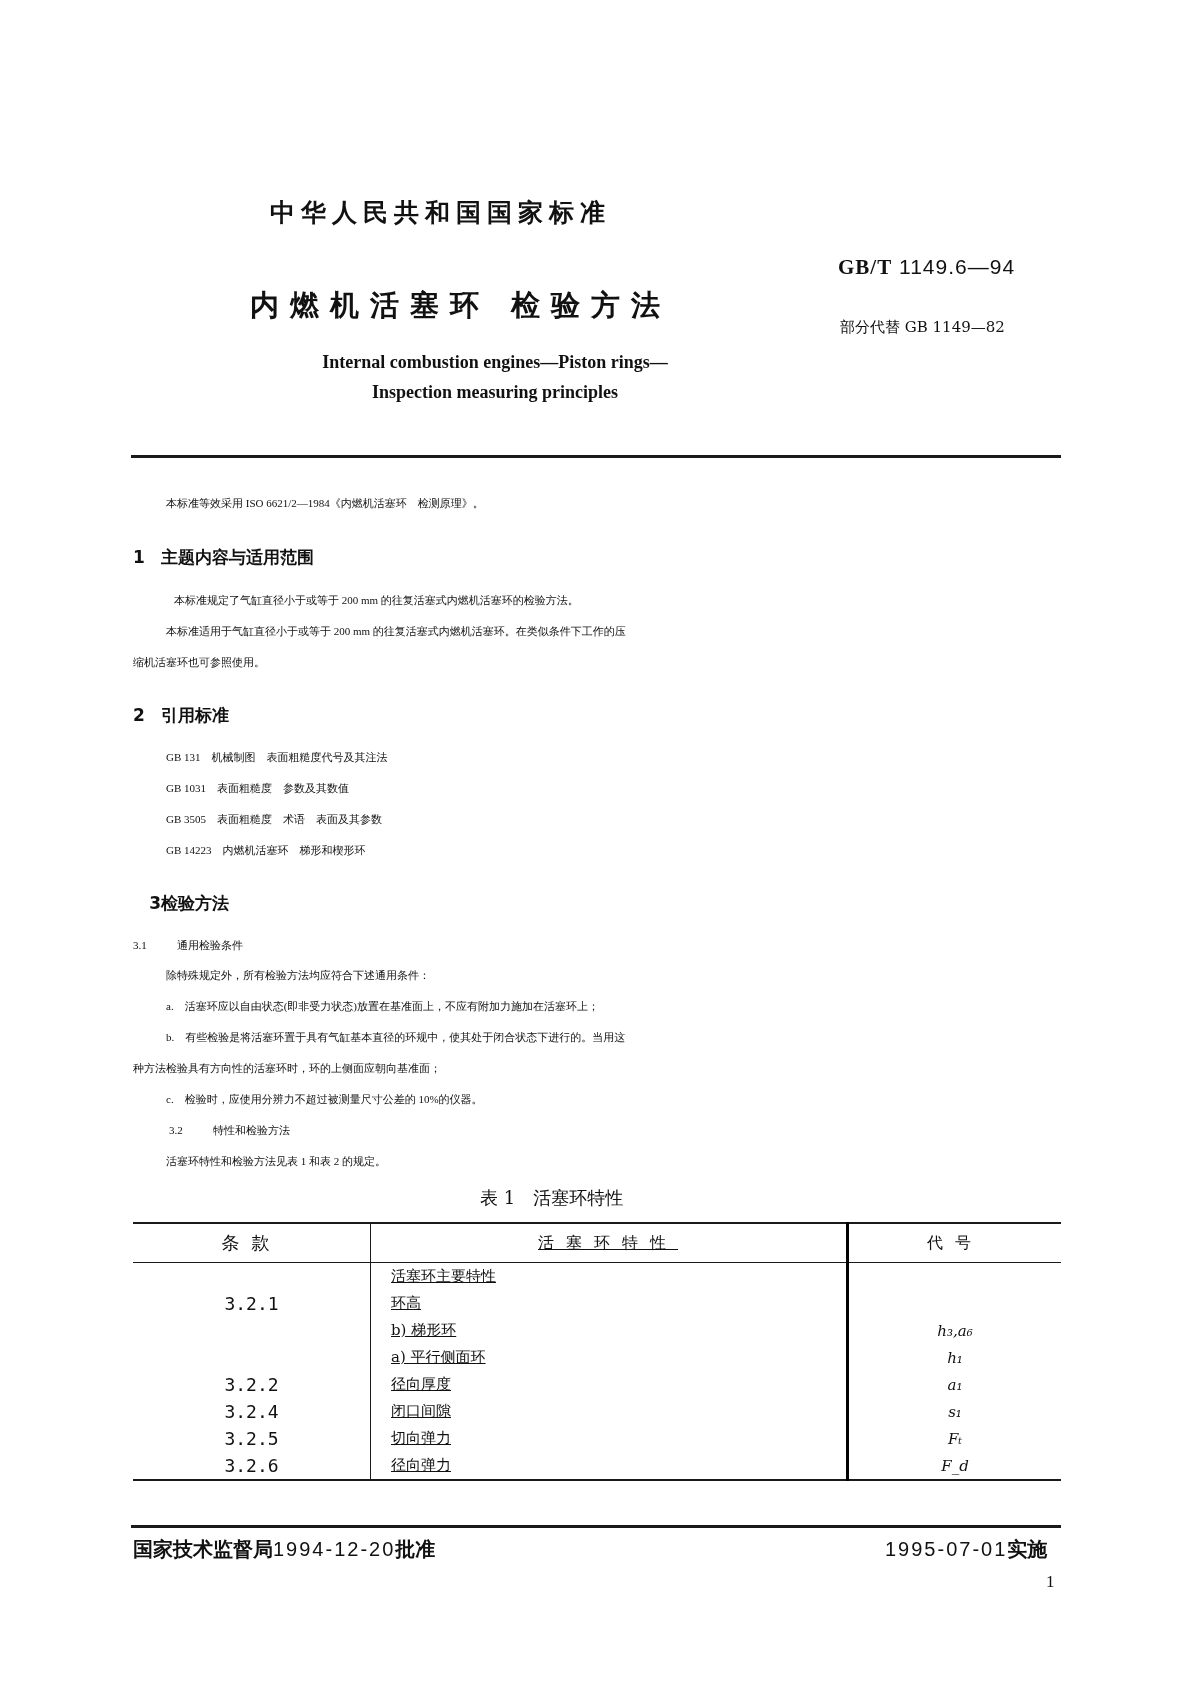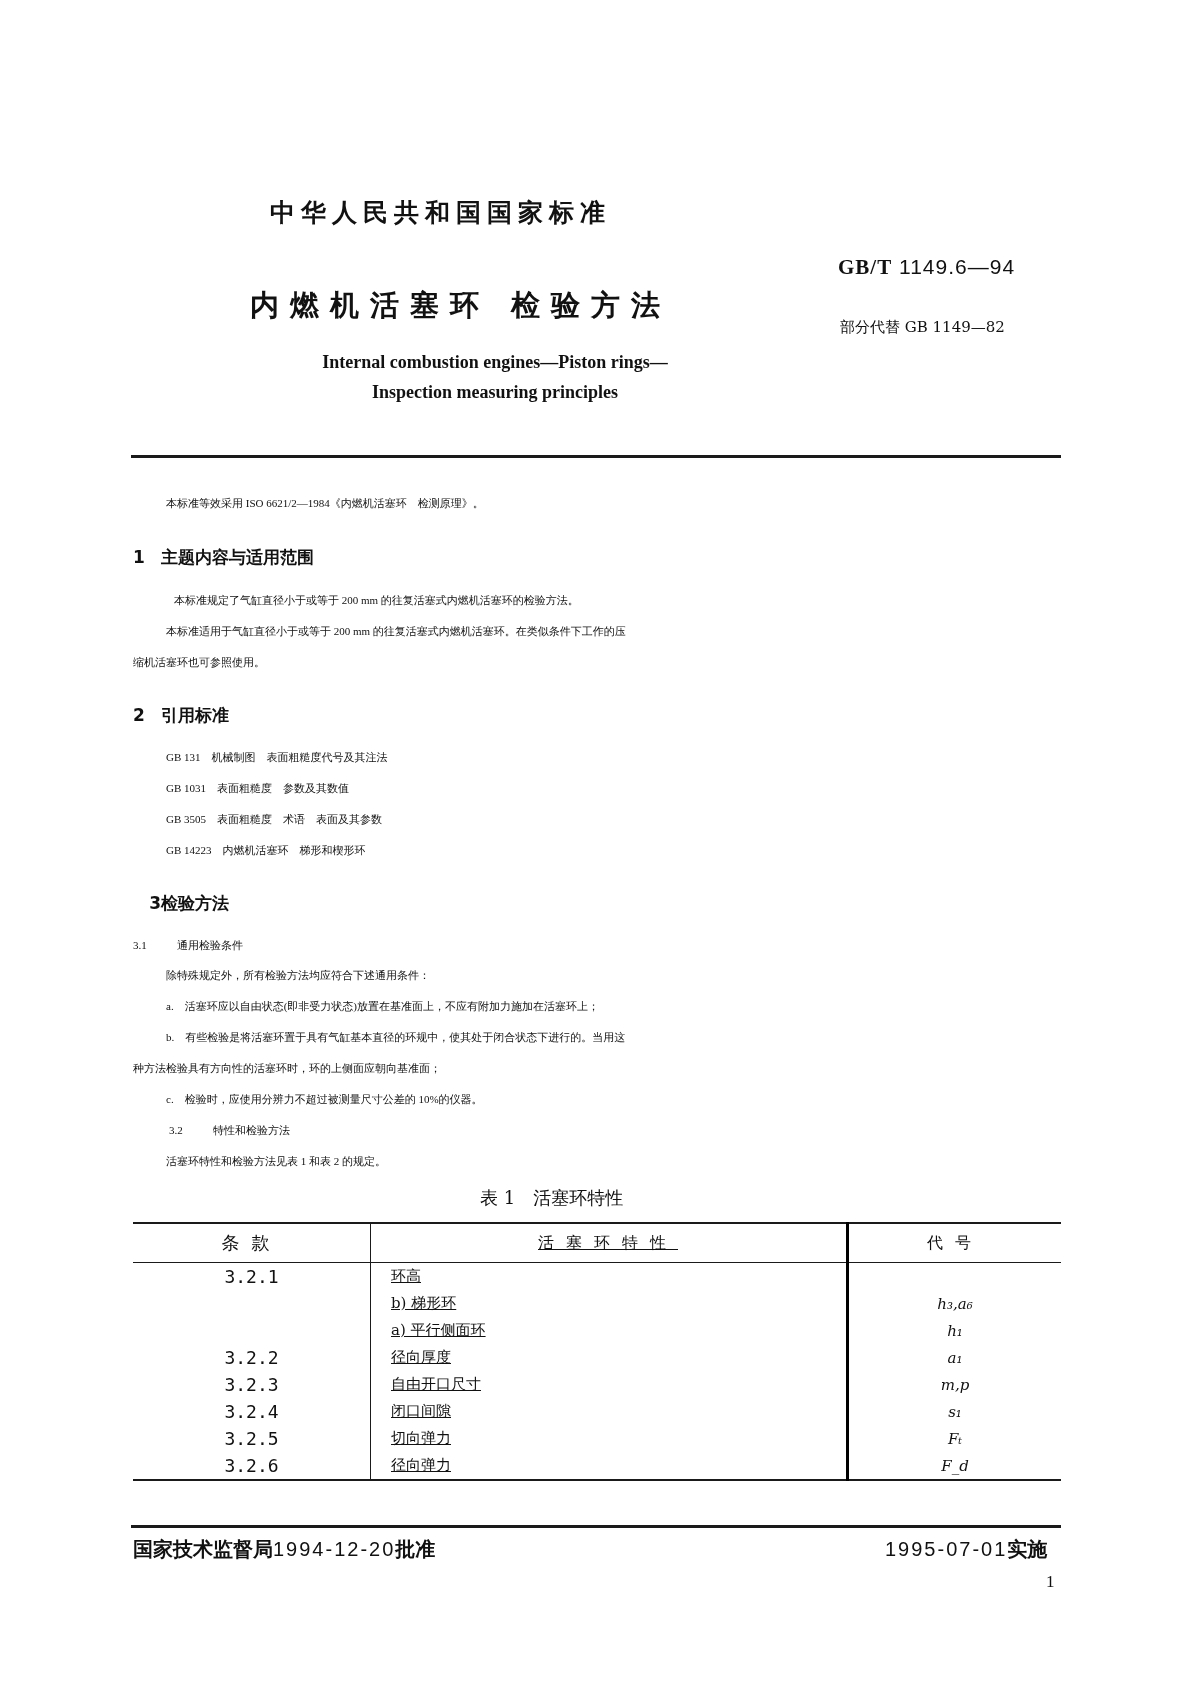--- a/index.html
+++ b/index.html
@@ -112,43 +112,43 @@
 <table class="spec">
   <thead>
     <tr>
       <th class="c1">条款</th>
       <th class="c2">活塞环特性</th>
       <th class="c3" style="font-style:normal;">代号</th>
     </tr>
   </thead>
   <tbody>
     <tr>
+        <td class="c1"></td>
+        <td class="c2">活塞环主要特性</td>
+        <td class="c3"></td>
+      </tr>
+    <tr>
         <td class="c1">3.2.1</td>
         <td class="c2">环高</td>
         <td class="c3"></td>
       </tr>
     <tr>
         <td class="c1"></td>
         <td class="c2">b) 梯形环</td>
         <td class="c3">h₃,a₆</td>
       </tr>
     <tr>
         <td class="c1"></td>
         <td class="c2">a) 平行侧面环</td>
         <td class="c3">h₁</td>
       </tr>
     <tr>
         <td class="c1">3.2.2</td>
         <td class="c2">径向厚度</td>
         <td class="c3">a₁</td>
-      </tr>
-    <tr>
-        <td class="c1">3.2.3</td>
-        <td class="c2">自由开口尺寸</td>
-        <td class="c3">m,p</td>
       </tr>
     <tr>
         <td class="c1">3.2.4</td>
         <td class="c2">闭口间隙</td>
         <td class="c3">s₁</td>
       </tr>
     <tr>
         <td class="c1">3.2.5</td>
         <td class="c2">切向弹力</td>
         <td class="c3">Fₜ</td>

